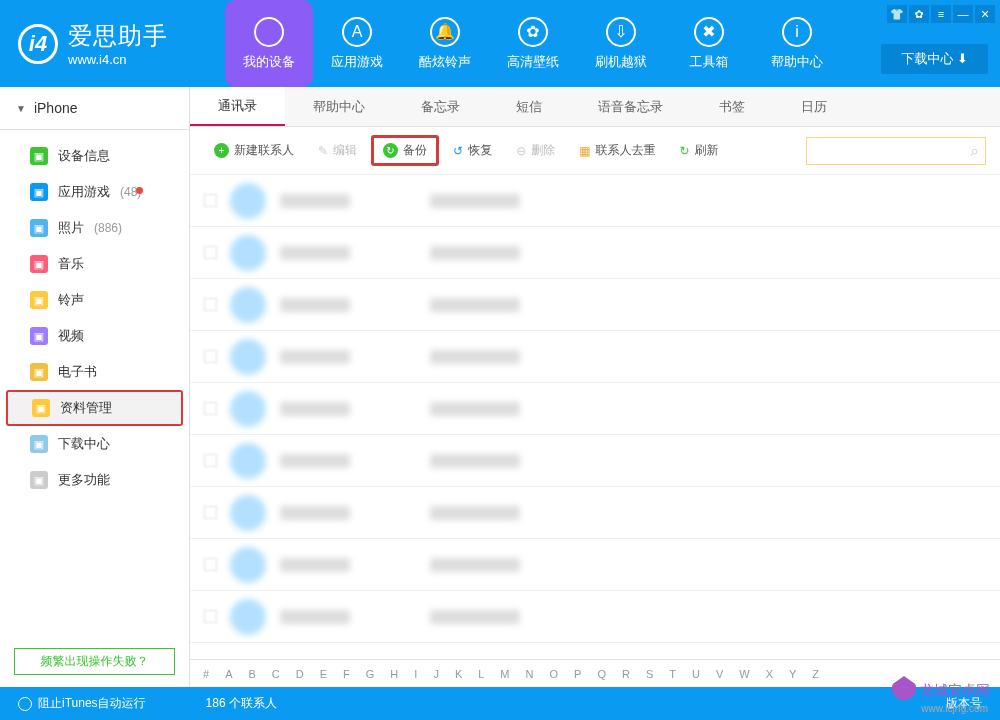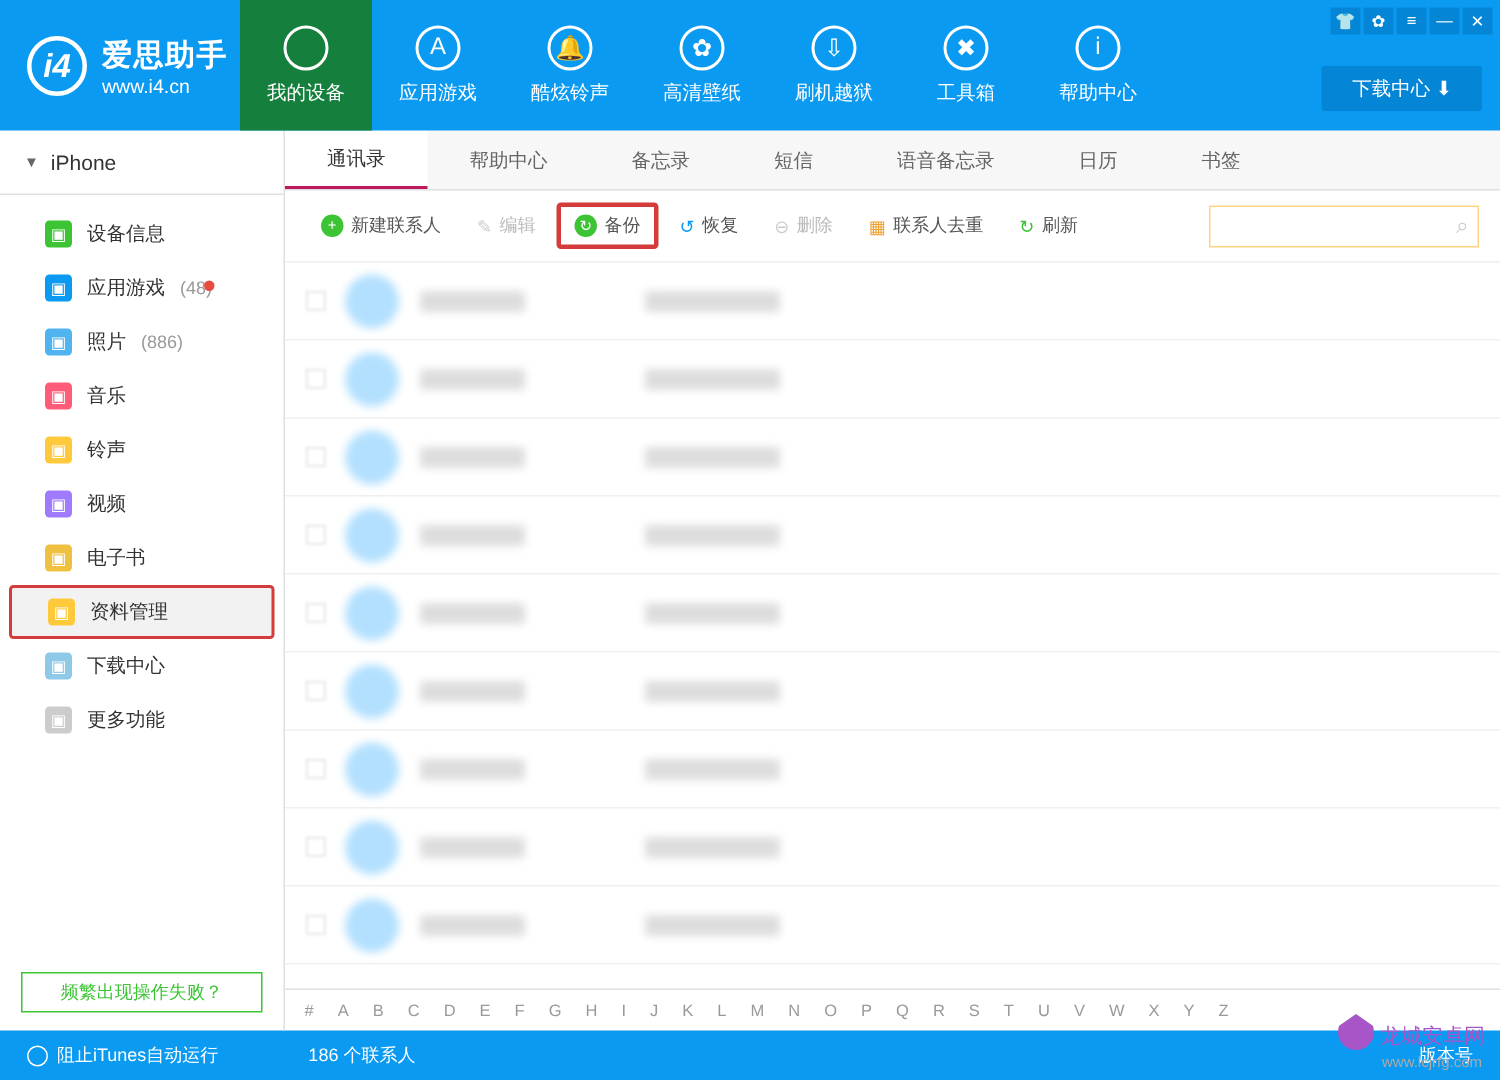--- a/index.html
+++ b/index.html
@@ -1,26 +1,26 @@
 <!DOCTYPE html>
 <html><head>
 <meta charset="utf-8">
 <style>
 * { margin: 0; padding: 0; box-sizing: border-box; font-family: "Microsoft YaHei", Arial, sans-serif; }
 body { width: 1000px; height: 720px; background: #fff; overflow: hidden; position: relative; }
 
 .header { height: 87px; background: #0a9af2; display: flex; align-items: stretch; position: relative; }
-.logo-area { width: 160px; display: flex; align-items: center; padding-left: 18px; gap: 10px; }
+.logo-area { width: 225px; display: flex; align-items: center; padding-left: 18px; gap: 10px; }
 .logo-circle { width: 40px; height: 40px; border: 3px solid #fff; border-radius: 50%; display: flex; align-items: center; justify-content: center; color: #fff; font-size: 22px; font-style: italic; font-weight: bold; }
 .logo-text { color: #fff; }
-.logo-title { font-size: 20px; font-weight: 700; letter-spacing: 1px; }
+.logo-title { font-size: 24px; font-weight: 400; letter-spacing: 1px; }
 .logo-sub { font-size: 13px; }
 .nav-tabs { display: flex; flex: 1; }
 .nav-tab { width: 88px; display: flex; flex-direction: column; align-items: center; justify-content: center; gap: 6px; color: #fff; font-size: 13px; cursor: pointer; }
-.nav-tab.active { background: #15803d; }
+.nav-tab.active { background: #8b5cf6; border-radius: 11px; }
 .nav-icon { width: 30px; height: 30px; border: 2px solid #fff; border-radius: 50%; display: flex; align-items: center; justify-content: center; font-size: 16px; }
 .header-buttons { position: absolute; top: 5px; right: 5px; display: flex; gap: 2px; }
 .hbtn { width: 20px; height: 18px; background: #0485d6; color: #fff; display: flex; align-items: center; justify-content: center; font-size: 11px; cursor: pointer; }
 .download-center { position: absolute; top: 44px; right: 12px; background: #0485d6; color: #fff; padding: 6px 20px; font-size: 13px; border-radius: 2px; cursor: pointer; }
 
 .main { display: flex; height: 600px; }
 .sidebar { width: 190px; border-right: 1px solid #e0e0e0; display: flex; flex-direction: column; }
 .device-header { padding: 13px 16px; border-bottom: 1px solid #e0e0e0; display: flex; align-items: center; gap: 8px; font-size: 14px; color: #333; cursor: pointer; }
 .device-arrow { font-size: 10px; color: #666; }
 .sidebar-items { flex: 1; padding-top: 8px; }
@@ -182,22 +182,22 @@
     <div class="help-btn">频繁出现操作失败？</div>
   </div>
 
   <div class="content">
     <div class="sub-tabs" id="sub-tabs">
         <div class="sub-tab active">通讯录</div>
         <div class="sub-tab">帮助中心</div>
         <div class="sub-tab">备忘录</div>
         <div class="sub-tab">短信</div>
         <div class="sub-tab">语音备忘录</div>
+        <div class="sub-tab">书签</div>
         <div class="sub-tab">日历</div>
-        <div class="sub-tab">书签</div>
       </div>
 
     <div class="toolbar">
       <div class="tool-btn">
           <span class="tool-icon-circle" style="background:#3cc434">+</span>
           <span>新建联系人</span>
         </div>
       <div class="tool-btn disabled">
           <span style="color:#ccc">✎</span>
           <span>编辑</span>

